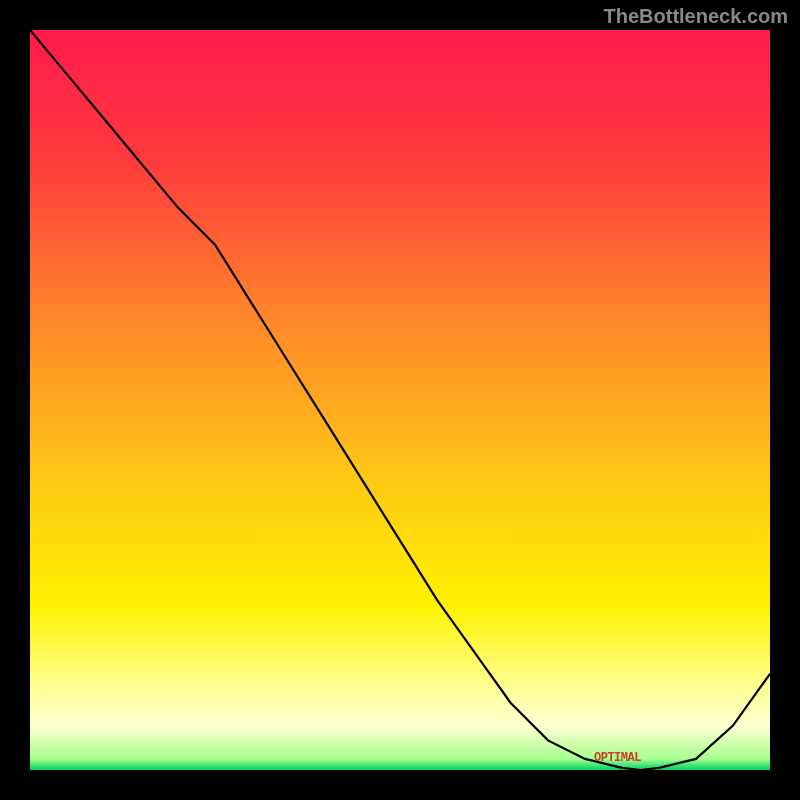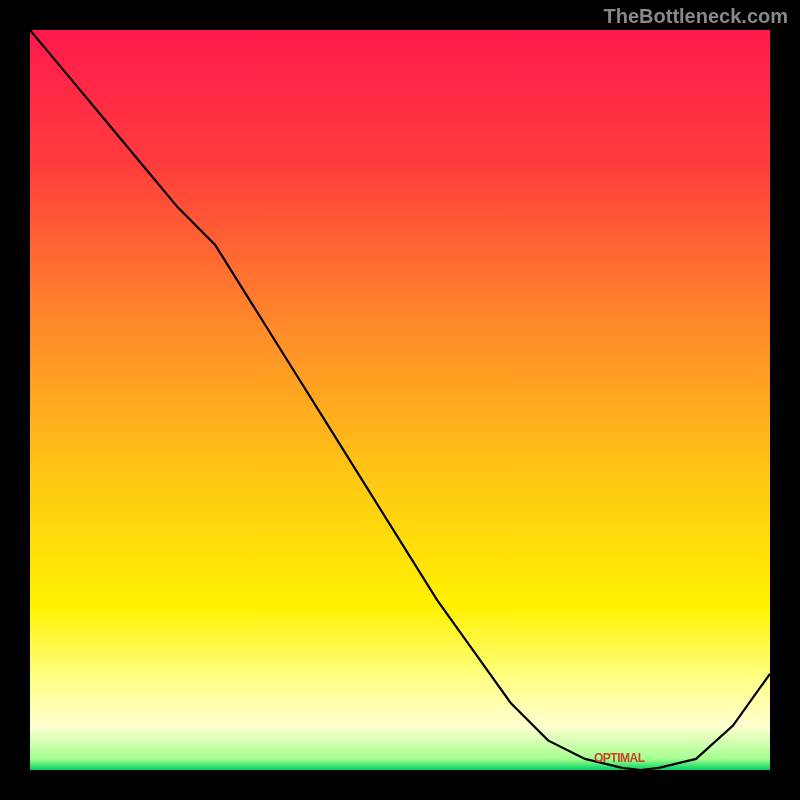--- a/index.html
+++ b/index.html
@@ -47,20 +47,21 @@
     left: 0;
     width: 100%;
     height: 100%;
   }
   .optimal-label {
     position: absolute;
     color: #c84028;
     font-size: 12px;
     font-weight: bold;
     letter-spacing: -0.5px;
+    font-family: Liberation Mono, monospace;
   }
 </style>
 </head>
 <body>
 
 <div class="container">
   <div class="watermark">TheBottleneck.com</div>
   <div class="plot-area">
     <svg class="gradient-bg" viewBox="0 0 740 740" preserveAspectRatio="none">
       <defs>

